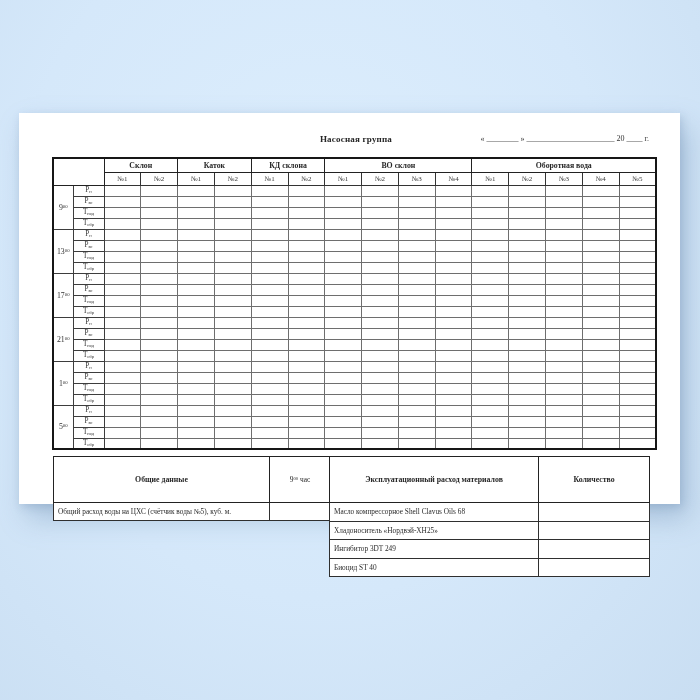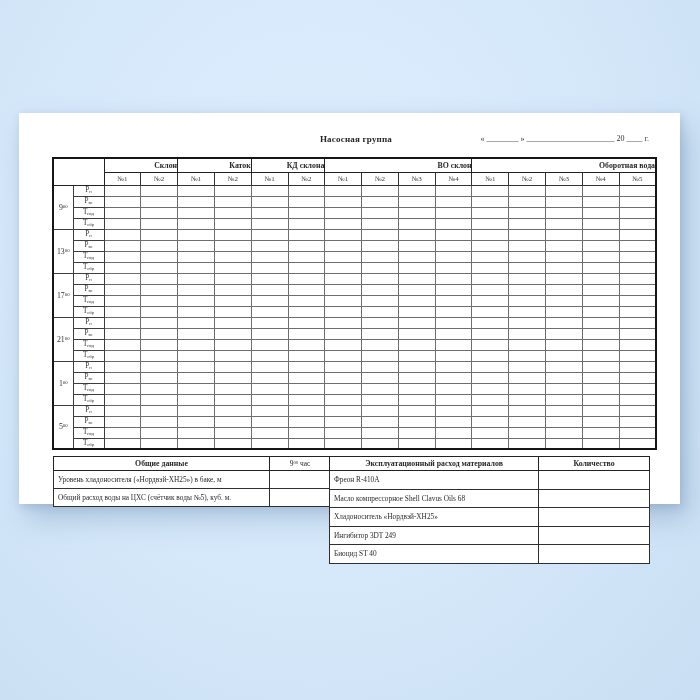--- a/index.html
+++ b/index.html
@@ -30,21 +30,21 @@
   
   table{border-collapse:collapse;table-layout:fixed;}
   .main{
     position:absolute;left:33px;top:44px;width:603px;
     border:2px solid #161616;
   }
   .main th,.main td{padding:0;overflow:hidden;white-space:nowrap;}
   .main thead tr.r1{height:14px;}
   .main thead tr.r2{height:13px;}
   .main thead th.grp{
-    border:1.4px solid #222;font-weight:bold;font-size:7.8px;text-align:right;
+    border:1.4px solid #222;font-weight:bold;font-size:7.8px;text-align:center;
   }
   .main thead th.num{
     border:1px solid #333;font-weight:normal;font-size:7px;text-align:center;color:#3a3a3a;
   }
   .main td.corner{border:1.4px solid #222;}
   .main tbody tr{height:11px;}
   .main td.time{
     border:1px solid #3d3d3d;font-size:7.8px;text-align:center;vertical-align:middle;color:#303030;
   }
   .main td.param{
@@ -54,21 +54,21 @@
   .main td.cell.gl{border-left:1.5px solid #2e2e2e;}
   .main tbody tr.grp-top td{border-top:1.3px solid #3a3a3a;}
   sup{font-size:.62em;vertical-align:.5em;letter-spacing:0;}
   sub{font-size:.62em;vertical-align:-.25em;}
   
   .gen,.mat{position:absolute;top:343px;border:1.8px solid #141414;background:#fff;}
   .gen{left:34px;width:277px;}
   .mat{left:310px;width:320px;}
   .gen th,.mat th{
     border:1.2px solid #222;font-size:7.8px;font-weight:bold;text-align:center;
-    height:13px;padding:0 2px;overflow:hidden;
+    height:13px;padding:16px 2px;overflow:hidden;
   }
   .gen th.timecol{font-weight:normal;font-size:7.4px;}
   .gen td,.mat td{
     border:1px solid #2f2f2f;font-size:7.3px;padding:1px 4px;vertical-align:middle;
     height:15px;color:#2a2a2a;line-height:1.25;
   }
   .mat td{height:15.5px;}
   .gen td.val,.mat td.val{padding:0;}
 </style>
 </head>
@@ -576,47 +576,39 @@
           <col style="width:61px">
         </colgroup>
       <thead>
         <tr>
           <th>Общие данные</th>
           <th class="timecol" id="gen-time">9<sup>00</sup> час</th>
         </tr>
       </thead>
       <tbody id="gen-body">
           <tr>
-            <td style="white-space: normal;">Уровень хладоносителя («Нордвэй-ХН25») в баке, м</td>
-            <td class="val"></td>
-          </tr>
-          <tr>
             <td style="white-space: normal;">Общий расход воды на ЦХС (счётчик воды №5), куб. м.</td>
             <td class="val"></td>
           </tr>
         </tbody>
     </table>
 
     <table class="mat">
       <colgroup>
           <col style="width:209px">
           <col style="width:111px">
         </colgroup>
       <thead>
         <tr>
           <th>Эксплуатационный расход материалов</th>
           <th>Количество</th>
         </tr>
       </thead>
       <tbody id="mat-body">
           <tr>
-            <td>Фреон R-410A</td>
-            <td class="val"></td>
-          </tr>
-          <tr>
             <td>Масло компрессорное Shell Clavus Oils 68</td>
             <td class="val"></td>
           </tr>
           <tr>
             <td>Хладоноситель «Нордвэй-ХН25»</td>
             <td class="val"></td>
           </tr>
           <tr>
             <td>Ингибитор 3DT 249</td>
             <td class="val"></td>

